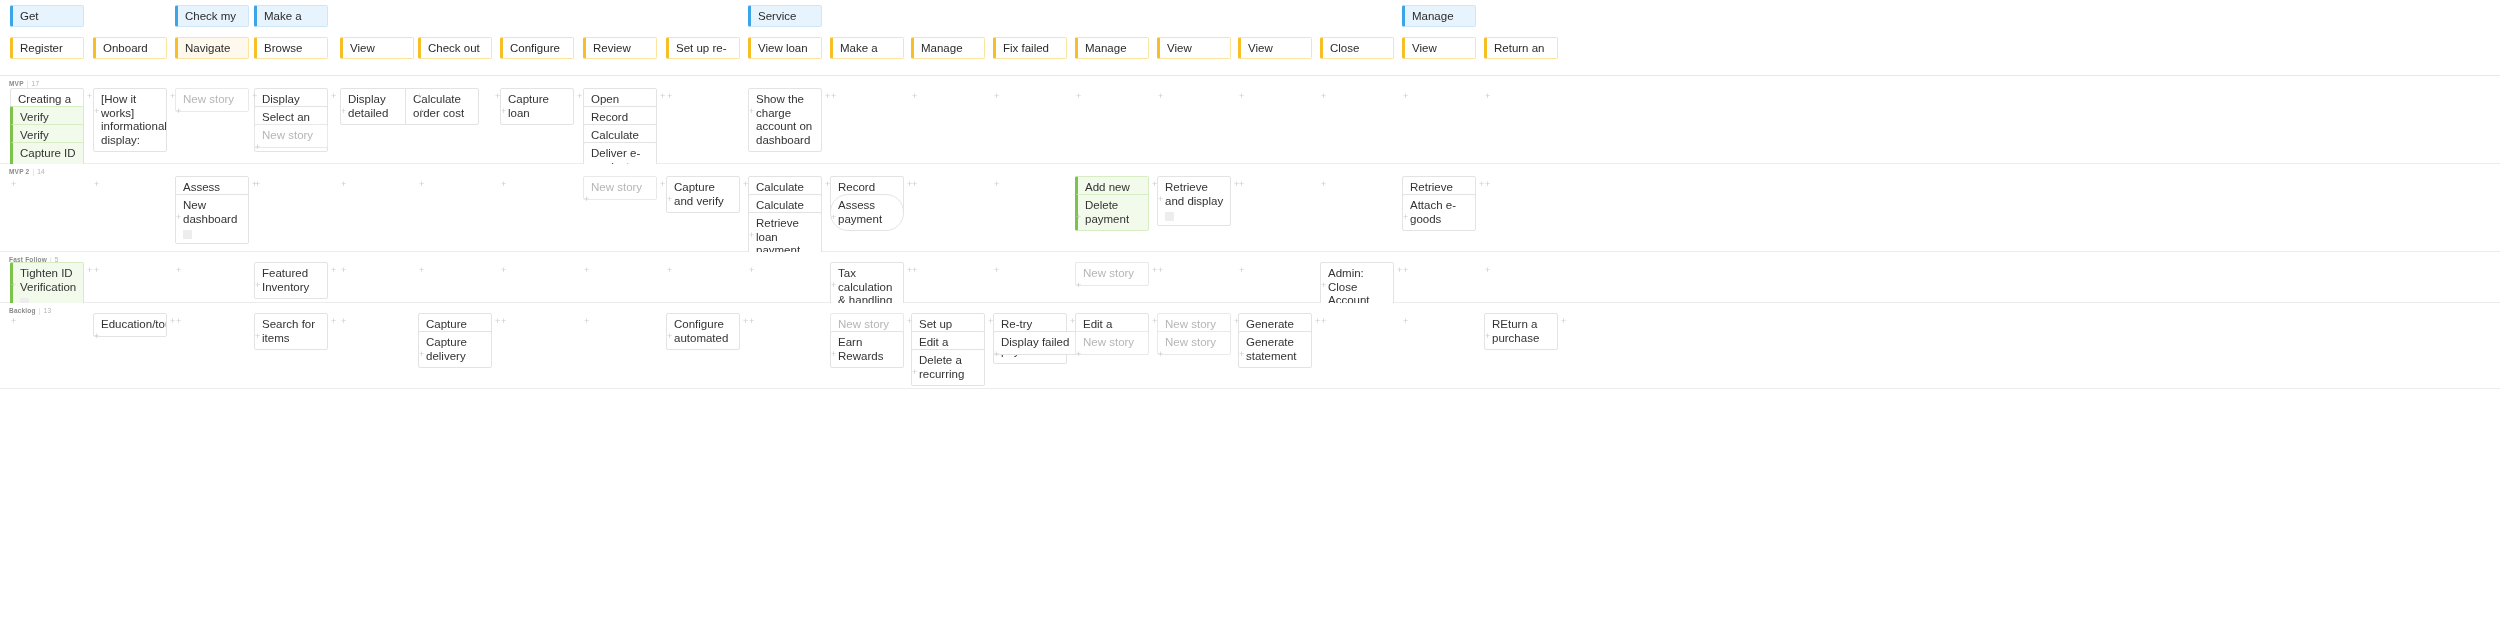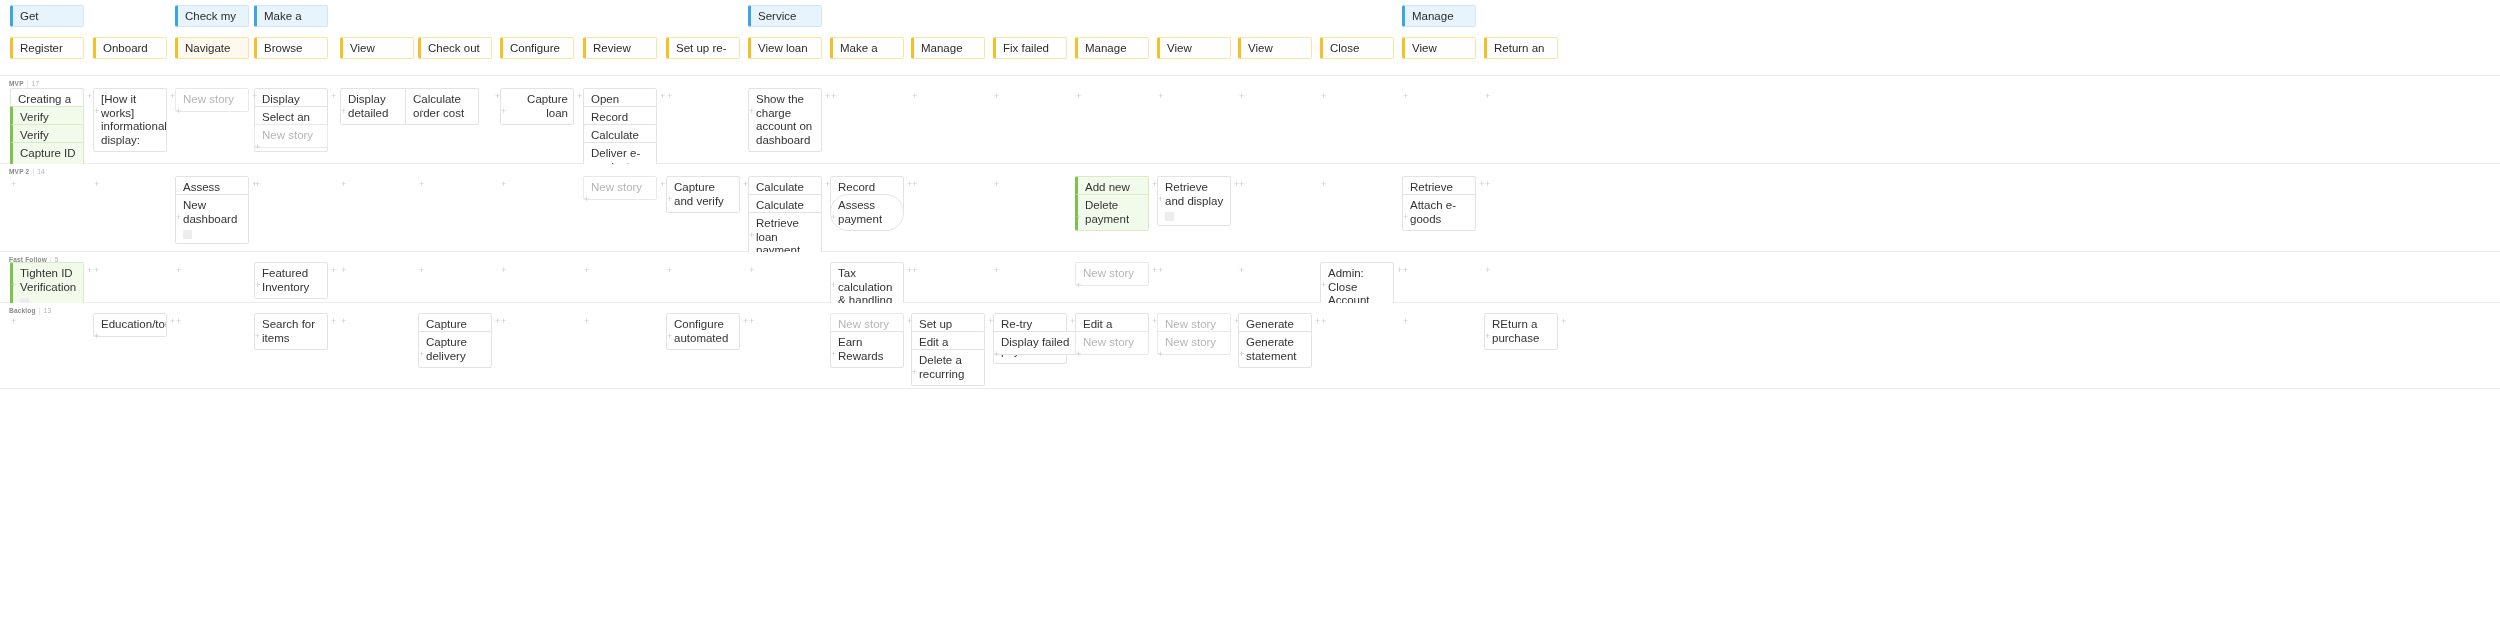--- a/index.html
+++ b/index.html
@@ -165,21 +165,21 @@
         </div>
         <div class="card story ghost" style="left: 254px; width: 74px; top: 48px; min-height: 16px;">
           <div>New story</div>
         </div>
         <div class="card story" style="left: 340px; width: 74px; top: 12px; min-height: 16px;">
           <div>Display detailed</div>
         </div>
         <div class="card story" style="left: 405px; width: 74px; top: 12px; min-height: 16px;">
           <div>Calculate order cost</div>
         </div>
-        <div class="card story" style="left: 500px; width: 74px; top: 12px; min-height: 16px; text-align: right;">
+        <div class="card story" style="left: 500px; width: 74px; top: 12px; min-height: 16px;">
           <div>Capture loan</div>
         </div>
         <div class="card story" style="left: 583px; width: 74px; top: 12px; min-height: 16px;">
           <div>Open Charge Account</div>
         </div>
         <div class="card story" style="left: 583px; width: 74px; top: 30px; min-height: 16px;">
           <div>Record transaction of</div>
         </div>
         <div class="card story" style="left: 583px; width: 74px; top: 48px; min-height: 16px;">
           <div>Calculate updated loan balance and min</div>

